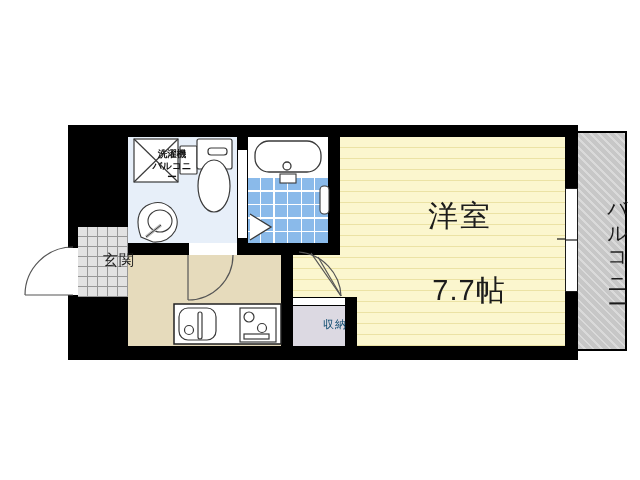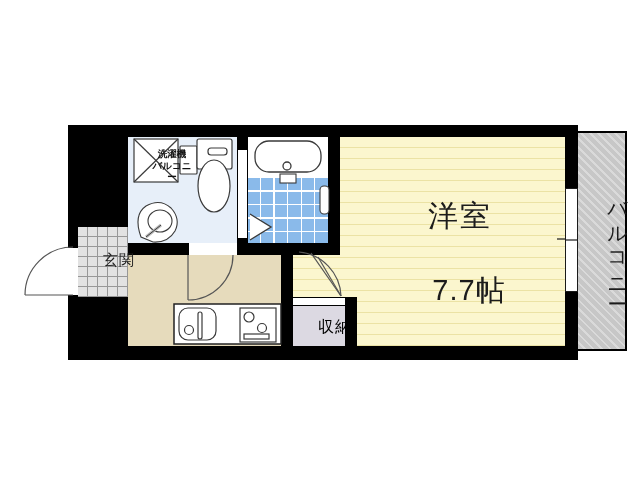--- a/index.html
+++ b/index.html
@@ -28,21 +28,21 @@
   .opening{background:#ffffff;}
 
   
   .lbl{position:absolute;color:#1c1c1c;text-align:center;line-height:1.15;padding-left:16px;}
   .lbl-room{font-size:30px;letter-spacing:2px;}
   .lbl-size{font-size:29px;letter-spacing:1px;margin-top:31px;}
   .lbl-balcony{font-size:20px;writing-mode:vertical-rl;text-orientation:upright;
       letter-spacing:4px;left:0;top:0;width:100%;height:100%;
       display:flex;align-items:center;justify-content:center;}
   .lbl-genkan{font-size:15px;letter-spacing:1px;}
-  .lbl-storage{font-size:16px;letter-spacing:1px;color:#000000;}
+  .lbl-storage{font-size:11px;letter-spacing:1px;color:#0c4a6e;}
   .lbl-washer{font-size:9.5px;letter-spacing:0;color:#111;font-weight:bold;line-height:11px;}
   svg{position:absolute;left:0;top:0;}
 </style>
 </head>
 <body>
 
 <div id="stage">
 
   <div class="abs room-yellow" style="left:340px;top:137px;width:226px;height:211px;"></div>
   <div class="abs room-yellow" style="left:293px;top:137px;width:47px;height:211px;"></div>

